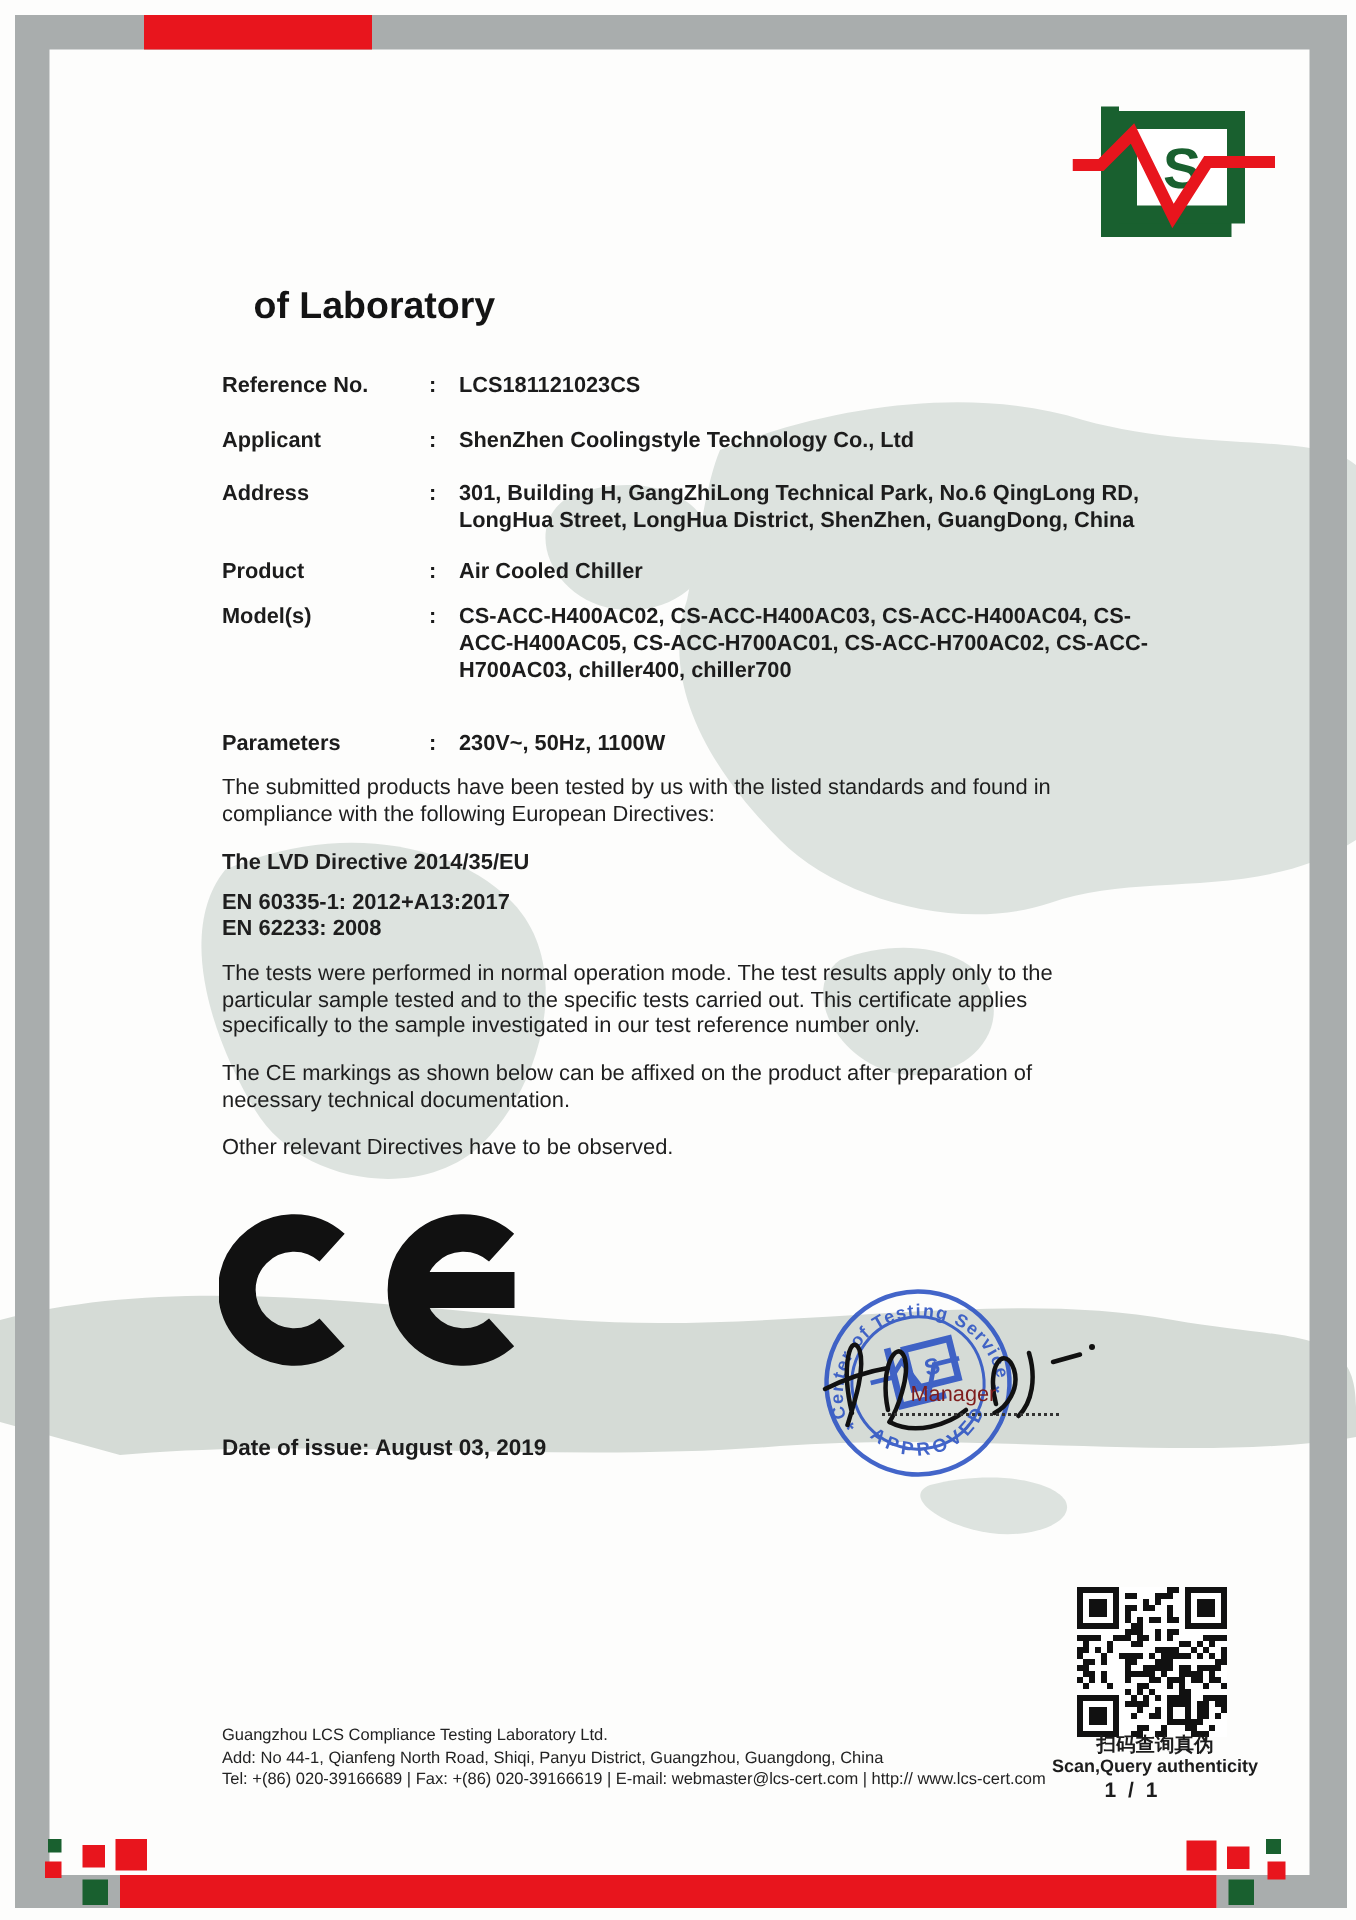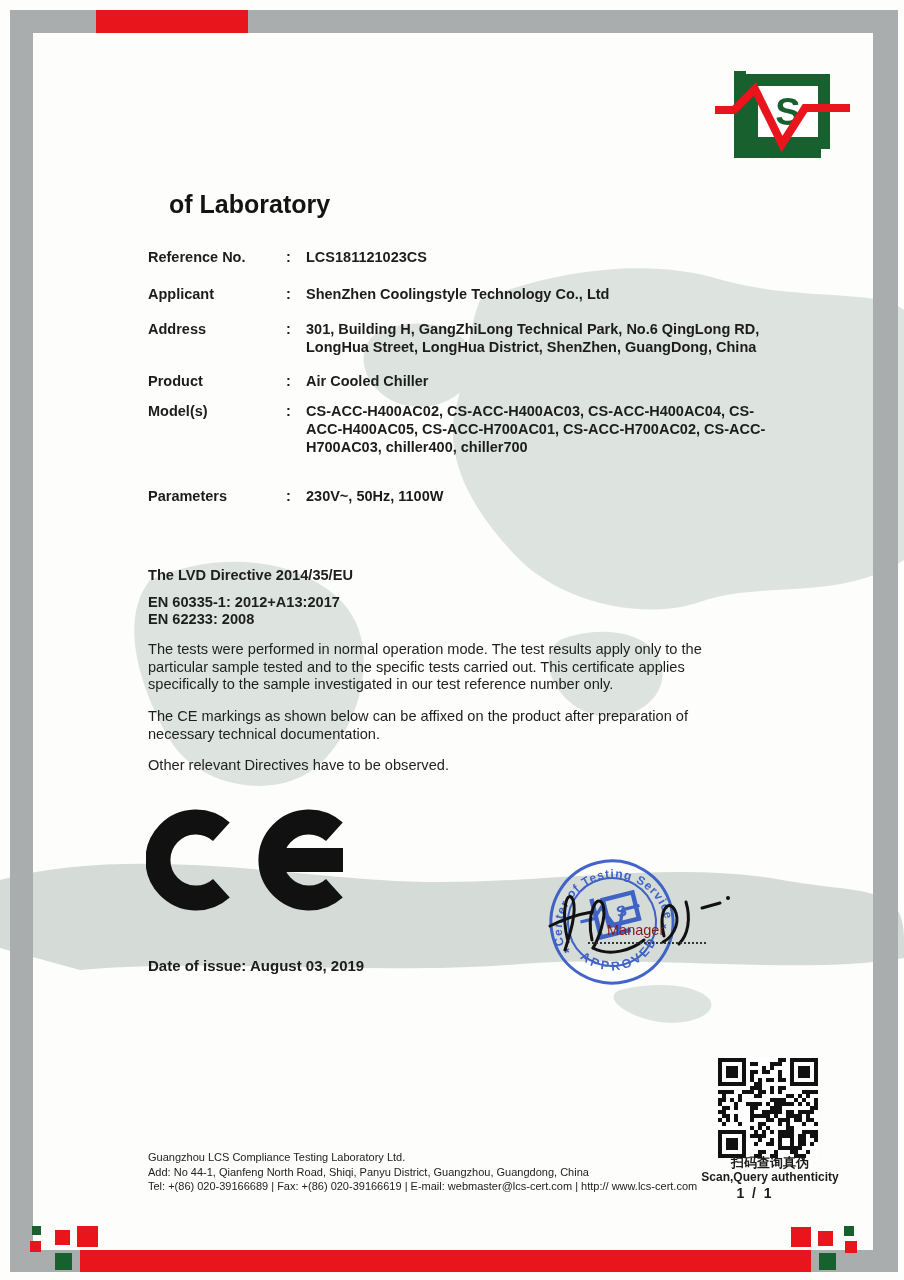--- a/index.html
+++ b/index.html
@@ -109,20 +109,21 @@
         <span class="fcolon">:</span>
         <span class="fvalue">CS-ACC-H400AC02, CS-ACC-H400AC03, CS-ACC-H400AC04, CS-ACC-H400AC05, CS-ACC-H700AC01, CS-ACC-H700AC02, CS-ACC-H700AC03, chiller400, chiller700</span>
       </div>
       <div class="frow">
         <span class="flabel">Parameters</span>
         <span class="fcolon">:</span>
         <span class="fvalue">230V~, 50Hz, 1100W</span>
       </div>
     </div>
 
+    <div class="para" style="top:517px;width:582px;">The submitted products have been tested by us with the listed standards and found in compliance with the following European Directives:</div>
     <div class="para bold" style="top:567px;width:582px;">The LVD Directive 2014/35/EU</div>
     <div class="para bold" style="top:594px;width:582px;">EN 60335-1: 2012+A13:2017</div>
     <div class="para bold" style="top:611px;width:582px;">EN 62233: 2008</div>
     <div class="para" style="top:641px;width:586px;">The tests were performed in normal operation mode. The test results apply only to the particular sample tested and to the specific tests carried out. This certificate applies specifically to the sample investigated in our test reference number only.</div>
     <div class="para" style="top:708px;width:582px;">The CE markings as shown below can be affixed on the product after preparation of necessary technical documentation.</div>
     <div class="para" style="top:757px;width:582px;">Other relevant Directives have to be observed.</div>
 
     <div class="abs" style="left:146px;top:808px;">
       <svg width="235" height="105" viewBox="0 0 235 105">
         <path d="M 75.4,23.8 A 38 38 0 1 0 75.4,80.2" fill="none" stroke="#111" stroke-width="25" stroke-linecap="butt"></path>

